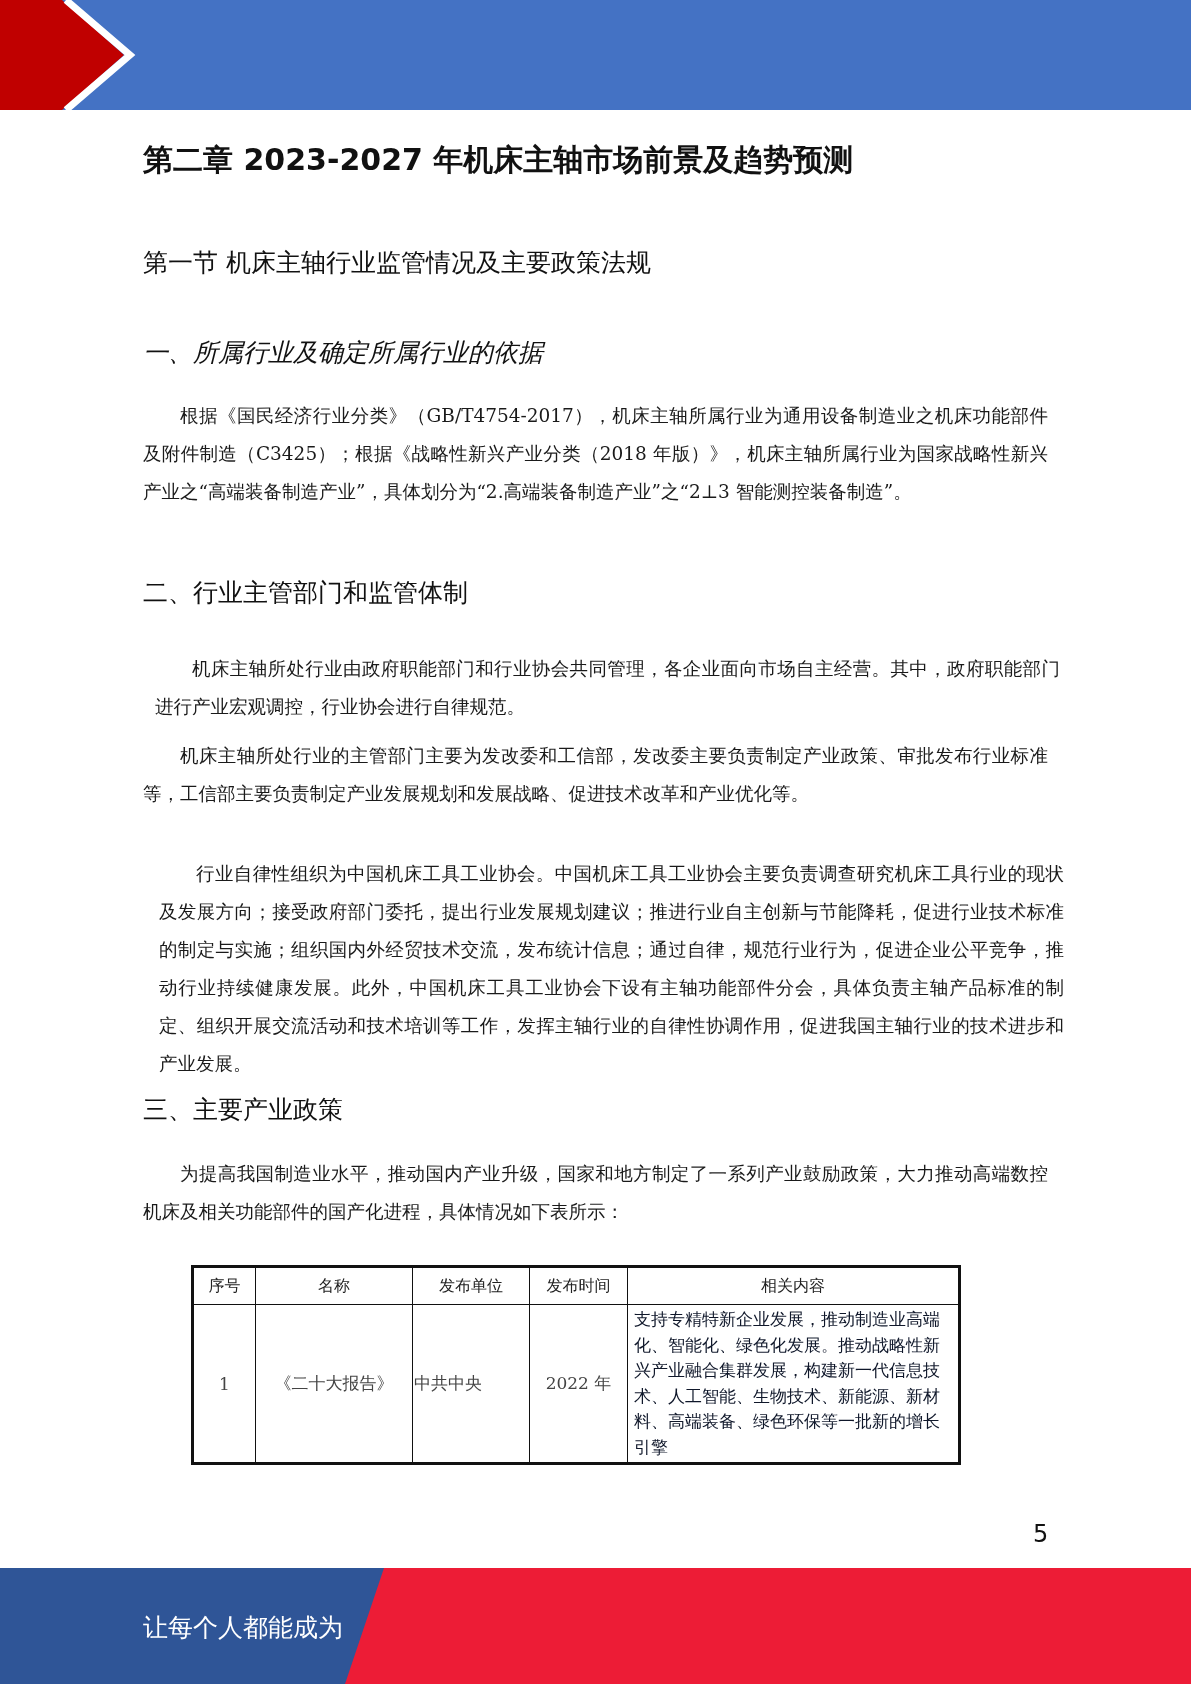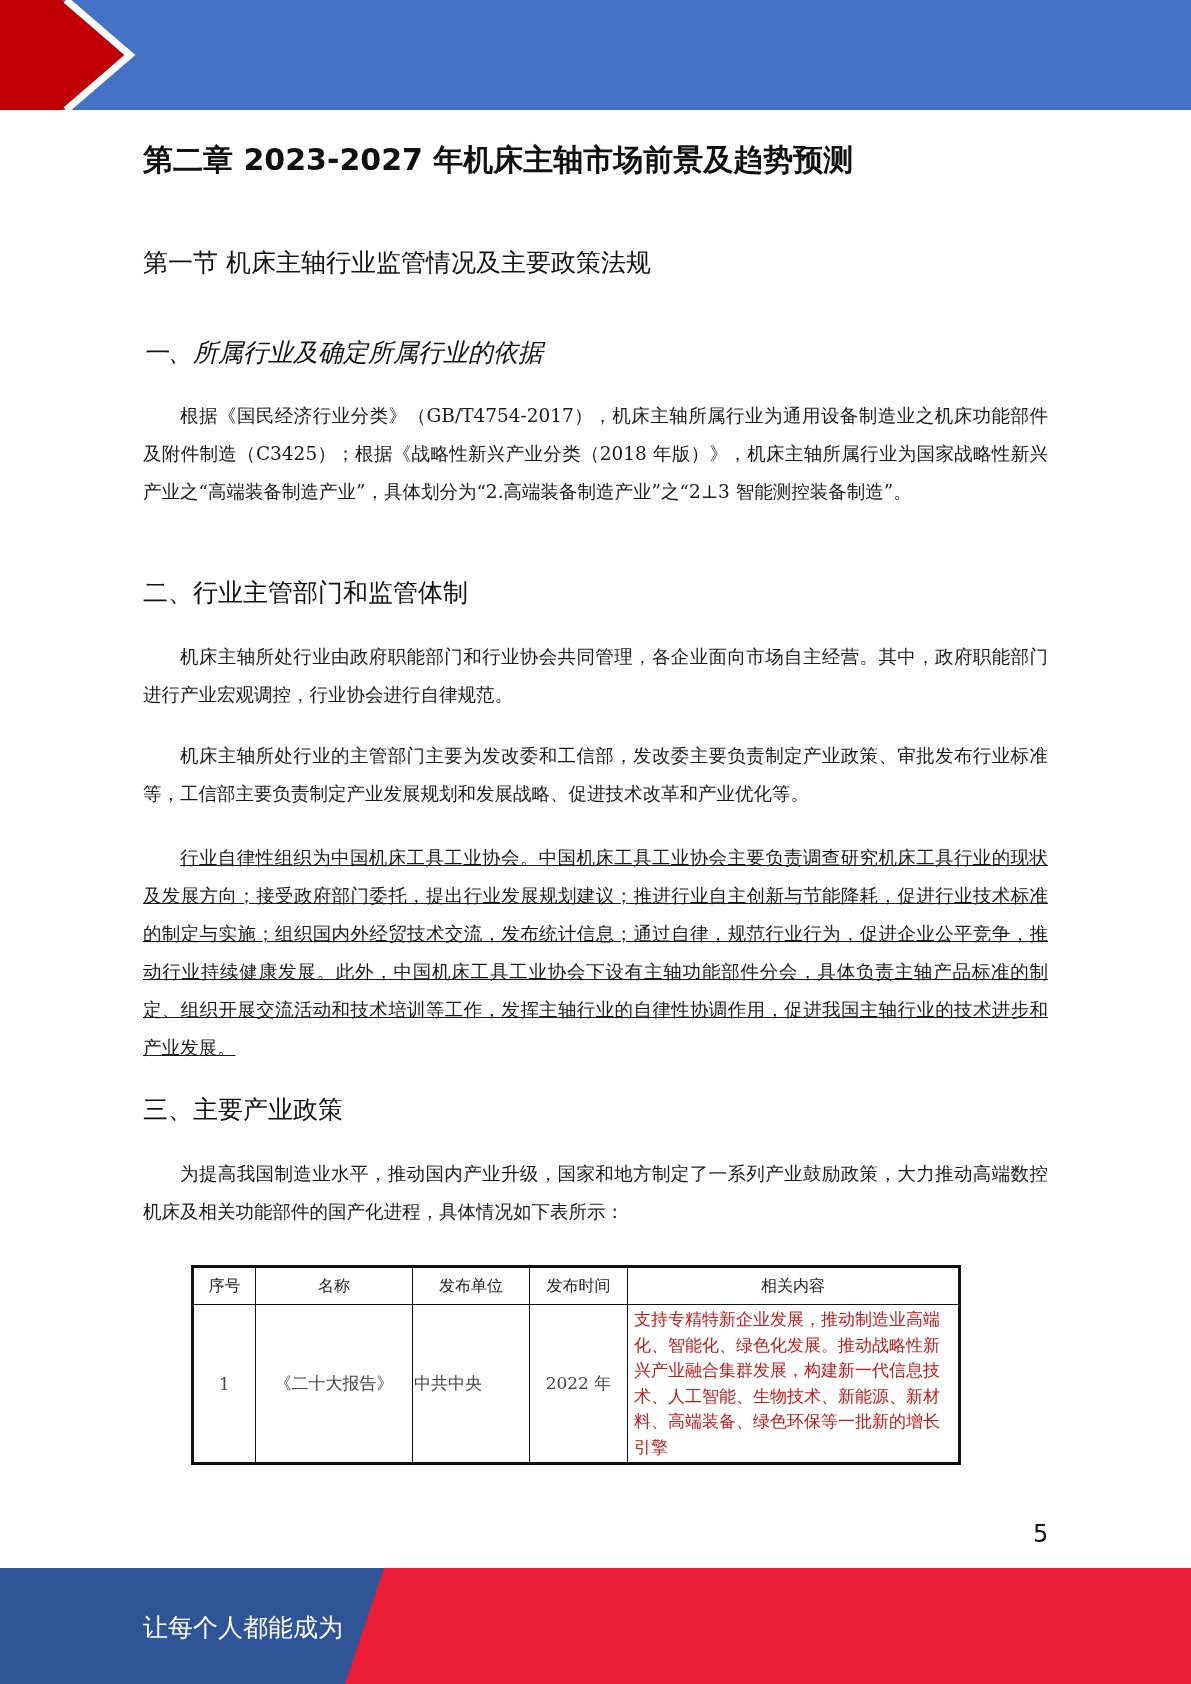--- a/index.html
+++ b/index.html
@@ -20,21 +20,21 @@
     .para { position: absolute; left: 0; width: 905px; font-family: "DejaVu Serif", "Liberation Serif", serif;
             font-size: 18.5px; line-height: 38px; text-indent: 2em; text-align: justify; color: #1a1a1a; }
 
     
     .policy-table { position: absolute; left: 191px; top: 1265px; width: 770px; border-collapse: collapse;
                     font-family: "DejaVu Serif", "Liberation Serif", serif; color: #333;
                     border: 3px solid #111; }
     .policy-table th, .policy-table td { border: 1.5px solid #111; }
     .policy-table th { height: 34px; font-size: 16px; font-weight: normal; color: #222; text-align: center; }
     .policy-table td { font-size: 17px; text-align: center; height: 148px; color: #444; }
-    .policy-table td.content-cell { text-align: left; line-height: 25.5px; padding: 2px 6px; vertical-align: top; color: #b91c1c; }
+    .policy-table td.content-cell { text-align: left; line-height: 25.5px; padding: 2px 6px; vertical-align: top; color: #0f172a; }
     .policy-table td.unit-cell { text-align: left; }
 
     
     .page-number { position: absolute; left: 1033px; top: 1520px; font-size: 24px; color: #111; }
 
     
     .footer { position: absolute; left: 0; top: 1568px; width: 1191px; height: 140px; }
     .footer-svg { position: absolute; left: 0; top: 0; }
     .footer-left { position: absolute; left: 143px; top: 43px; color: #ffffff; font-size: 25px;
                    font-family: "DejaVu Serif", "Liberation Serif", serif; white-space: nowrap; }
@@ -52,23 +52,23 @@
 </div>
 
 <div class="content">
   <div class="chapter-title">第二章  2023-2027 年机床主轴市场前景及趋势预测</div>
   <div class="section-title">第一节  机床主轴行业监管情况及主要政策法规</div>
 
   <div class="h3" style="top:336px;font-style:italic;">一、所属行业及确定所属行业的依据</div>
   <p class="para" style="top:397px; margin:0;">根据《国民经济行业分类》（GB/T4754-2017），机床主轴所属行业为通用设备制造业之机床功能部件及附件制造（C3425）；根据《战略性新兴产业分类（2018 年版）》，机床主轴所属行业为国家战略性新兴产业之“高端装备制造产业”，具体划分为“2.高端装备制造产业”之“2⊥3 智能测控装备制造”。</p>
 
   <div class="h3" style="top:576px;">二、行业主管部门和监管体制</div>
-  <p class="para" style="top:638px; margin:0;">机床主轴所处行业由政府职能部门和行业协会共同管理，各企业面向市场自主经营。其中，政府职能部门进行产业宏观调控，行业协会进行自律规范。</p>
+  <p class="para" style="top:638px; margin:12px;">机床主轴所处行业由政府职能部门和行业协会共同管理，各企业面向市场自主经营。其中，政府职能部门进行产业宏观调控，行业协会进行自律规范。</p>
   <p class="para" style="top:737px; margin:0;">机床主轴所处行业的主管部门主要为发改委和工信部，发改委主要负责制定产业政策、审批发布行业标准等，工信部主要负责制定产业发展规划和发展战略、促进技术改革和产业优化等。</p>
-  <p class="para" style="top:839px; margin:0;text-decoration:underline;">行业自律性组织为中国机床工具工业协会。中国机床工具工业协会主要负责调查研究机床工具行业的现状及发展方向；接受政府部门委托，提出行业发展规划建议；推进行业自主创新与节能降耗，促进行业技术标准的制定与实施；组织国内外经贸技术交流，发布统计信息；通过自律，规范行业行为，促进企业公平竞争，推动行业持续健康发展。此外，中国机床工具工业协会下设有主轴功能部件分会，具体负责主轴产品标准的制定、组织开展交流活动和技术培训等工作，发挥主轴行业的自律性协调作用，促进我国主轴行业的技术进步和产业发展。</p>
+  <p class="para" style="top:839px; margin:16px;">行业自律性组织为中国机床工具工业协会。中国机床工具工业协会主要负责调查研究机床工具行业的现状及发展方向；接受政府部门委托，提出行业发展规划建议；推进行业自主创新与节能降耗，促进行业技术标准的制定与实施；组织国内外经贸技术交流，发布统计信息；通过自律，规范行业行为，促进企业公平竞争，推动行业持续健康发展。此外，中国机床工具工业协会下设有主轴功能部件分会，具体负责主轴产品标准的制定、组织开展交流活动和技术培训等工作，发挥主轴行业的自律性协调作用，促进我国主轴行业的技术进步和产业发展。</p>
 
   <div class="h3" style="top:1093px;">三、主要产业政策</div>
   <p class="para" style="top:1155px; margin:0;">为提高我国制造业水平，推动国内产业升级，国家和地方制定了一系列产业鼓励政策，大力推动高端数控机床及相关功能部件的国产化进程，具体情况如下表所示：</p>
 </div>
 
 <table class="policy-table">
   <colgroup>
     <col style="width:63px">
       <col style="width:157px">
       <col style="width:117px">

